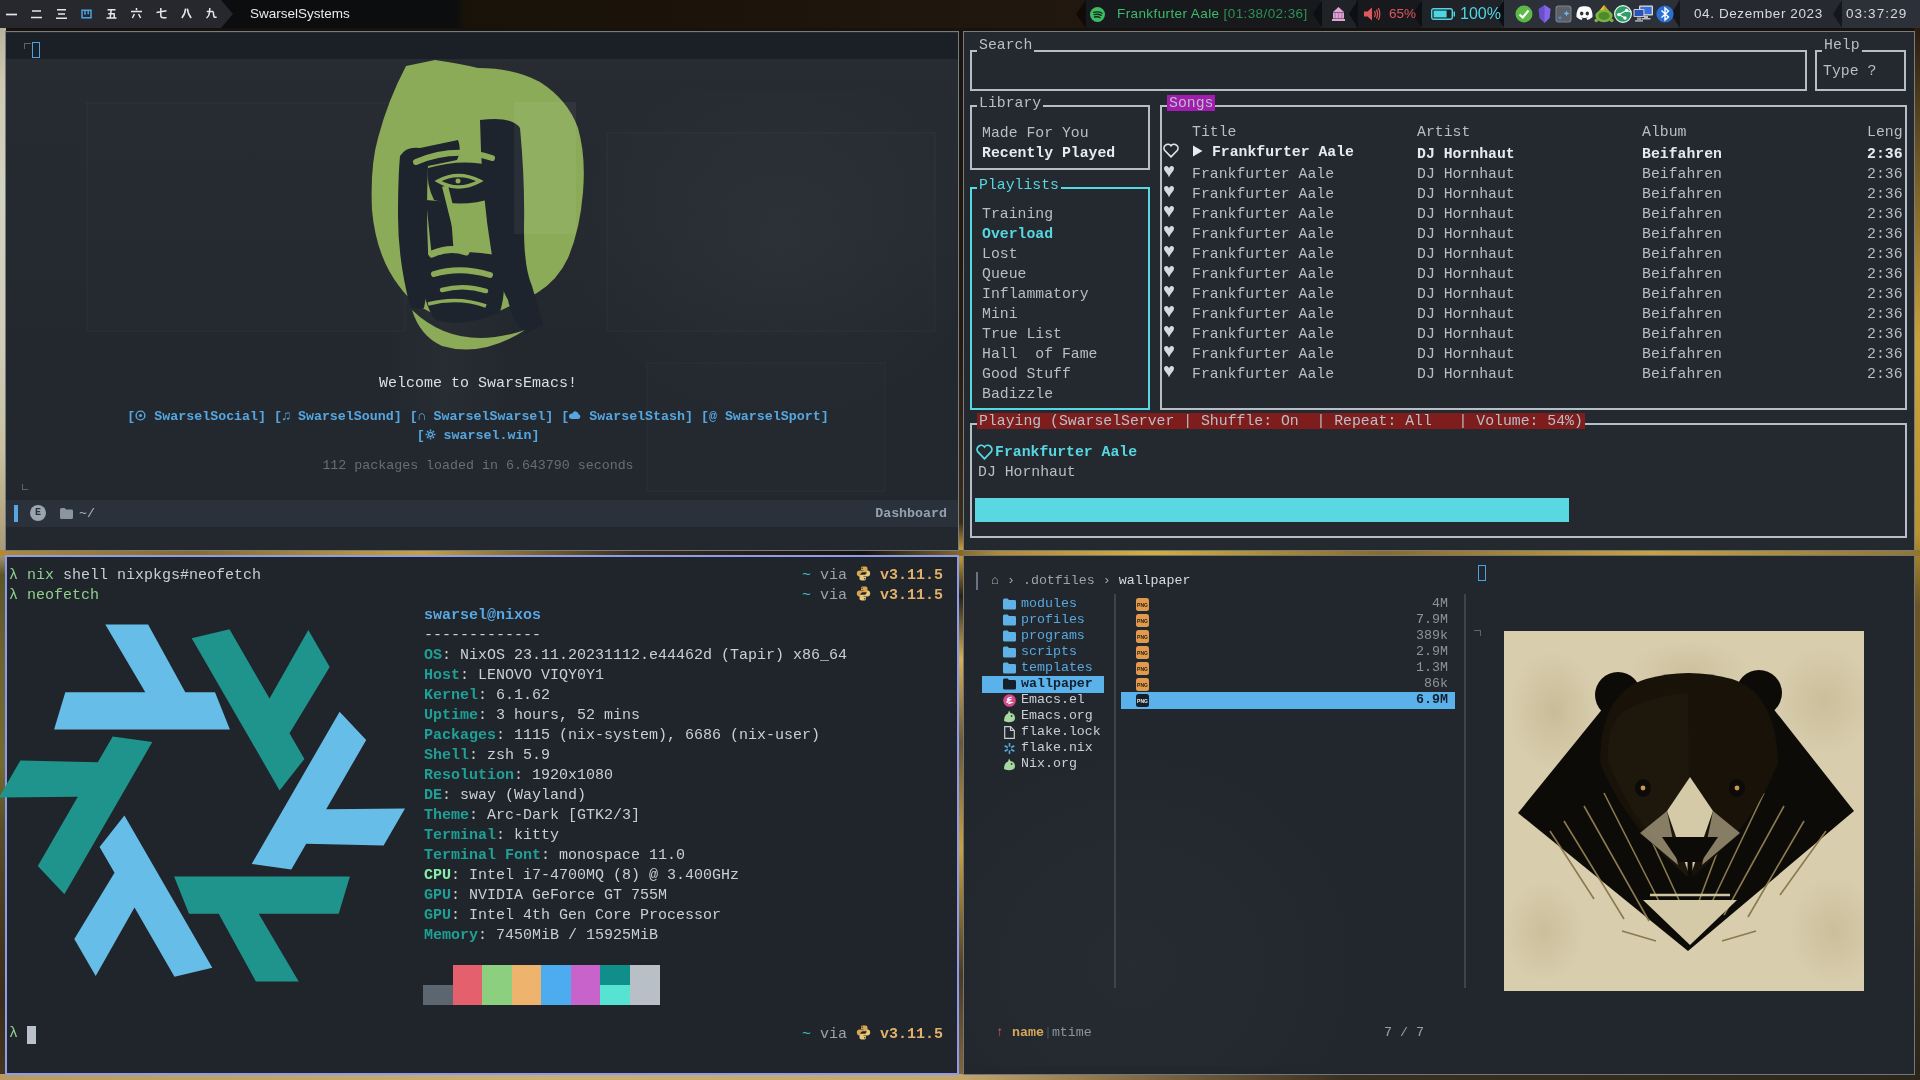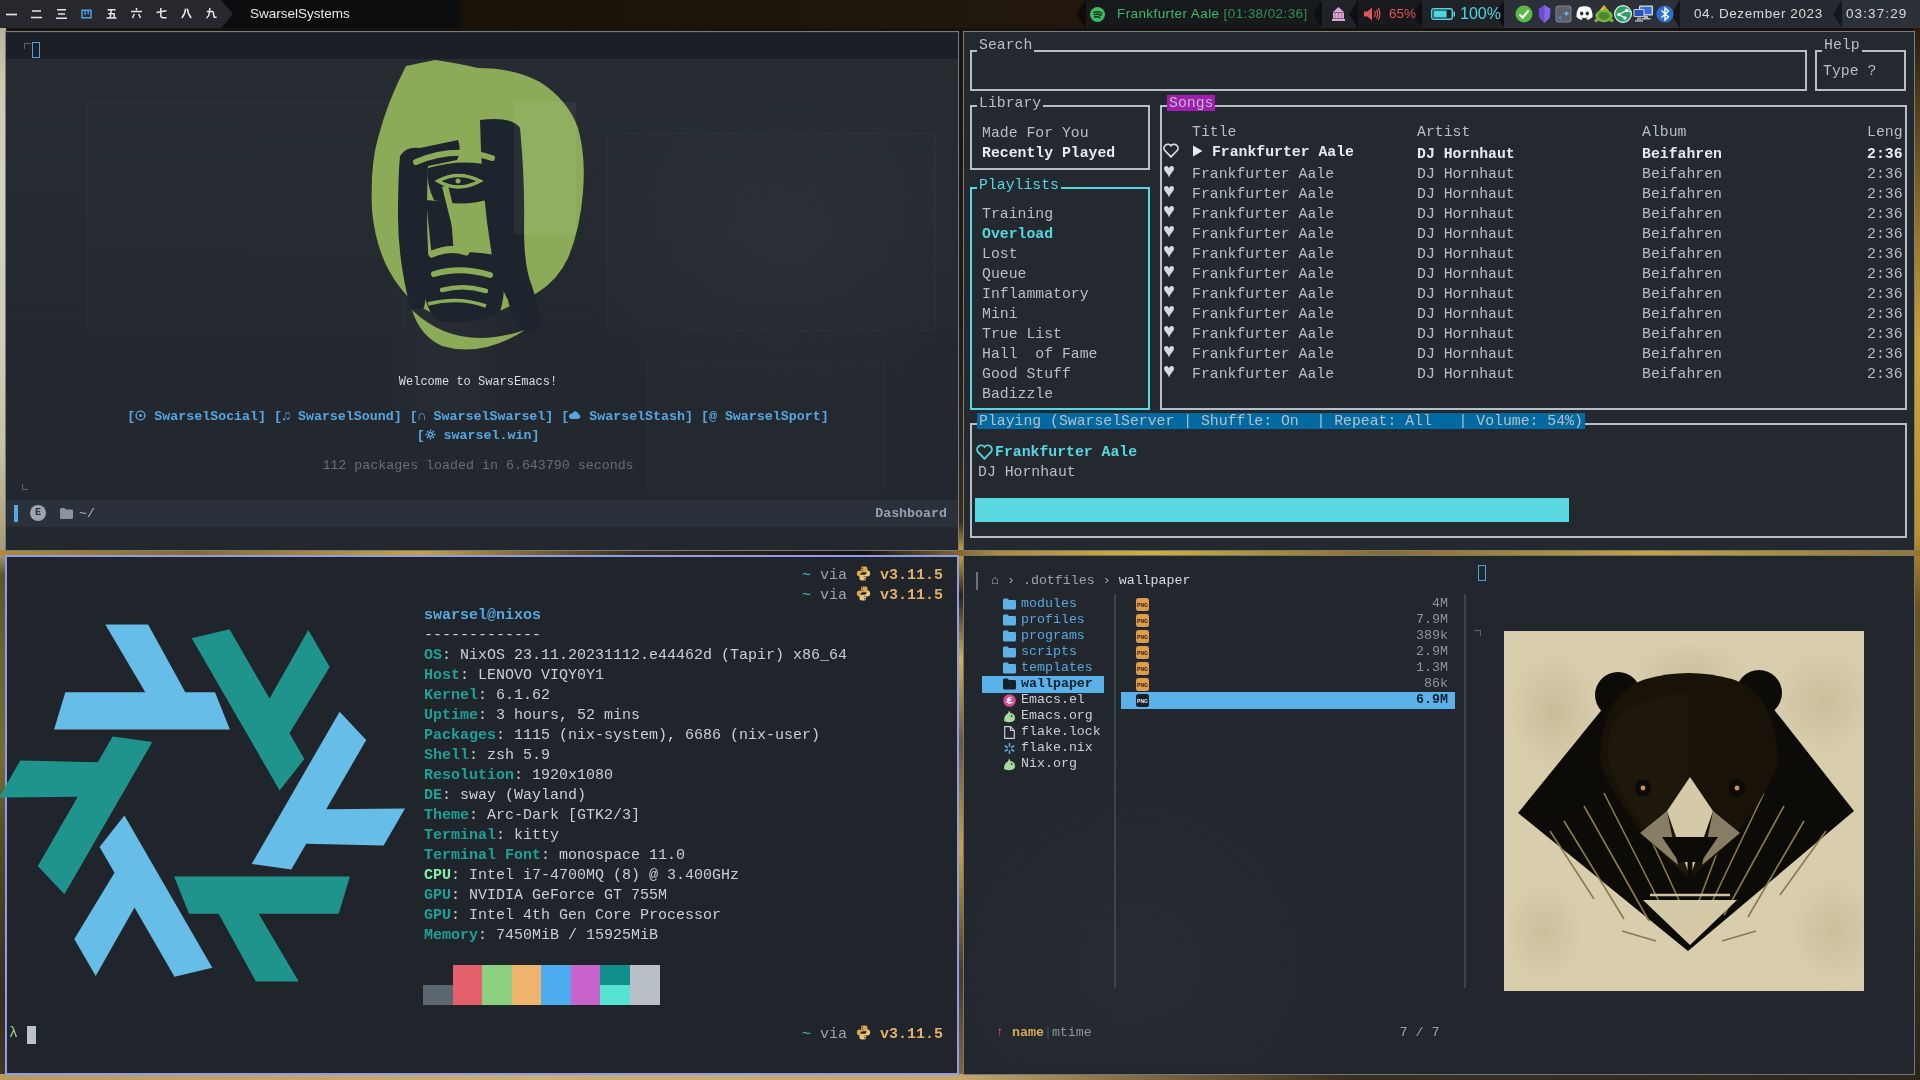--- a/index.html
+++ b/index.html
@@ -196,21 +196,21 @@
 <path d="M76,121 Q96,110 118,121 Q96,133 76,121 Z" fill="#1d242d" stroke="#8cab58" stroke-width="3.4"></path>
 <circle cx="96" cy="121" r="2.5" fill="#8cab58"></circle>
 <path d="M83,126 L97,182" stroke="#8cab58" stroke-width="6" fill="none"></path>
 <path d="M70,194 Q88,186 104,192" stroke="#8cab58" stroke-width="7" fill="none" stroke-linecap="round"></path>
 <path d="M72,214 Q98,206 128,215" stroke="#8cab58" stroke-width="6" fill="none" stroke-linecap="round"></path>
 <path d="M80,230 Q102,224 124,231" stroke="#8cab58" stroke-width="4.5" fill="none" stroke-linecap="round"></path>
 <path d="M66,244 Q96,236 124,246" stroke="#8cab58" stroke-width="3.5" fill="none"></path>
 <path fill="#8cab58" d="M50,250 Q95,293 163,270 Q120,298 80,286 Q58,276 50,250 Z"></path>
 <rect x="152" y="42" width="62" height="132" fill="rgba(255,255,255,0.05)"></rect>
 </svg>
-<div class="abs mono" style="left:0;top:343px;width:944px;text-align:center;font-size:12px;color:#d9dfe4">Welcome to SwarsEmacs!</div>
+<div class="abs mono" style="left:0;top:343px;width:944px;text-align:center;font-size:15px;color:#d9dfe4">Welcome to SwarsEmacs!</div>
 <div class="abs mono b" style="left:0;top:396px;width:944px;text-align:center;font-size:13.3px;color:#56a7e0;white-space:pre">[<svg width="11" height="11" viewBox="0 0 11 11" style="vertical-align:-1px">
         <circle cx="5.5" cy="5.5" r="2" fill="none" stroke="#56a7e0" stroke-width="1.3"></circle>
         <g stroke="#56a7e0" stroke-width="1.5">
           <path d="M5.5,0.5 V2.5 M5.5,8.5 V10.5 M0.5,5.5 H2.5 M8.5,5.5 H10.5 M2,2 L3.4,3.4 M7.6,7.6 L9,9 M9,2 L7.6,3.4 M3.4,7.6 L2,9"></path>
         </g>
       </svg> swarsel.win]</div>
 <div class="abs mono b" style="left:0;top:377px;width:944px;text-align:center;font-size:13.3px;color:#56a7e0;white-space:pre">[<svg width="11" height="11" viewBox="0 0 11 11" style="vertical-align:-1px">
         <circle cx="5.5" cy="5.5" r="4.4" fill="none" stroke="#56a7e0" stroke-width="1.4"></circle>
         <circle cx="5.5" cy="5.5" r="1.6" fill="#56a7e0"></circle>
       </svg> SwarselSocial] [♫ SwarselSound] [∩ SwarselSwarsel] [<svg width="12" height="11" viewBox="0 0 12 11" style="vertical-align:-1px">
@@ -313,41 +313,43 @@
 2:36
 2:36
 2:36
 2:36
 2:36
 2:36
 2:36
 2:36
 2:36</div>
 <div class="abs" style="left:6px;top:391px;width:937px;height:115px;border:2px solid #b6bfc7"></div>
-<div class="abs" style="left:13px;top:381px;background:#0369a1;padding:0 2px;white-space:pre">Playing (SwarselServer | Shuffle: On  | Repeat: All   | Volume: 54%)</div>
+<div class="abs" style="left:13px;top:381px;background:#7f1d1d;padding:0 2px;white-space:pre">Playing (SwarselServer | Shuffle: On  | Repeat: All   | Volume: 54%)</div>
 <svg class="abs" style="left:12px;top:412px" width="17" height="16" viewBox="0 0 15 14">
       <path d="M7.5,13 L1.7,7 A3.6,3.6 0 0 1 7.5,2.6 A3.6,3.6 0 0 1 13.3,7 Z" fill="none" stroke="#56d7e2" stroke-width="1.6"></path>
     </svg>
 <div class="abs b" style="left:31px;top:412px;color:#56d7e2">Frankfurter Aale</div>
 <div class="abs" style="left:14px;top:432px">DJ Hornhaut</div>
 <div class="abs" style="left:11px;top:466px;width:594px;height:24px;background:#59d8e2"></div>
 </div>
 <div class="win" id="w3" style="font-size:15px;color:#c8cfd5">
 <div class="abs" style="left:-7px;top:-557px;width:420px;height:1010px;overflow:hidden">
       <svg style="position:absolute;left:0;top:0" width="420" height="1010" viewBox="0 0 420 1010">
         <g>
           <polygon points="105.3,624.4 148.1,624.4 185.3,692.3 215.0,692.3 229.9,729.5 54.1,729.5 65.3,692.3 145.3,692.3" fill="#66bee8"></polygon>
           <polygon points="308.3,630.0 329.7,667.0 289.5,733.2 304.4,758.9 279.6,790.4 191.7,638.2 229.5,629.3 269.5,698.5" fill="#1f948c"></polygon>
           <polygon points="405.0,808.5 383.6,845.6 306.2,843.8 291.3,869.6 251.7,863.9 339.6,711.7 366.2,739.9 326.2,809.2" fill="#66bee8"></polygon>
           <polygon points="298.7,981.6 255.9,981.6 218.7,913.7 189.0,913.7 174.1,876.5 349.9,876.5 338.7,913.7 258.7,913.7" fill="#1f948c"></polygon>
           <polygon points="95.7,976.0 74.3,939.0 114.5,872.8 99.6,847.1 124.4,815.6 212.3,967.8 174.5,976.7 134.5,907.5" fill="#66bee8"></polygon>
           <polygon points="-1.0,797.5 20.4,760.4 97.8,762.2 112.7,736.4 152.3,742.1 64.4,894.3 37.8,866.1 77.8,796.8" fill="#1f948c"></polygon>
         </g>
       </svg>
     </div>
+<div class="abs" style="left:2px;top:9px;white-space:pre;line-height:20px"><span style="color:#8fd08d">λ</span> <span style="color:#8fd08d">nix</span> shell nixpkgs#neofetch
+<span style="color:#8fd08d">λ</span> <span style="color:#8fd08d">neofetch</span></div>
 <div class="abs" style="left:795px;top:9px;white-space:pre;line-height:20px"><span style="color:#3fc2cc">~</span> <span style="color:#9aa3ab">via</span> <svg width="15" height="15" viewBox="0 0 15 15" style="vertical-align:-2px">
         <path d="M7.3,0.5 C4.8,0.5 5,1.6 5,2.2 V3.9 H7.5 V4.5 H3.4 C2,4.5 0.8,5.3 0.8,7.4 C0.8,9.5 2,10.4 3.1,10.4 H4.5 V8.6 C4.5,7.3 5.6,6.2 6.9,6.2 H9.6 C10.6,6.2 11.5,5.3 11.5,4.2 V2.2 C11.5,1 10.4,0.5 9.3,0.5 Z M6.2,1.6 A0.7,0.7 0 1 1 6.2,3 A0.7,0.7 0 0 1 6.2,1.6" fill="#d8a64e"></path>
         <path d="M7.7,14.5 C10.2,14.5 10,13.4 10,12.8 V11.1 H7.5 V10.5 H11.6 C13,10.5 14.2,9.7 14.2,7.6 C14.2,5.5 13,4.6 11.9,4.6 H10.5 V6.4 C10.5,7.7 9.4,8.8 8.1,8.8 H5.4 C4.4,8.8 3.5,9.7 3.5,10.8 V12.8 C3.5,14 4.6,14.5 5.7,14.5 Z M8.8,13.4 A0.7,0.7 0 1 1 8.8,12 A0.7,0.7 0 0 1 8.8,13.4" fill="#e8c87a"></path>
       </svg> <span class="b" style="color:#e0b06a">v3.11.5</span>
 <span style="color:#3fc2cc">~</span> <span style="color:#9aa3ab">via</span> <svg width="15" height="15" viewBox="0 0 15 15" style="vertical-align:-2px">
         <path d="M7.3,0.5 C4.8,0.5 5,1.6 5,2.2 V3.9 H7.5 V4.5 H3.4 C2,4.5 0.8,5.3 0.8,7.4 C0.8,9.5 2,10.4 3.1,10.4 H4.5 V8.6 C4.5,7.3 5.6,6.2 6.9,6.2 H9.6 C10.6,6.2 11.5,5.3 11.5,4.2 V2.2 C11.5,1 10.4,0.5 9.3,0.5 Z M6.2,1.6 A0.7,0.7 0 1 1 6.2,3 A0.7,0.7 0 0 1 6.2,1.6" fill="#d8a64e"></path>
         <path d="M7.7,14.5 C10.2,14.5 10,13.4 10,12.8 V11.1 H7.5 V10.5 H11.6 C13,10.5 14.2,9.7 14.2,7.6 C14.2,5.5 13,4.6 11.9,4.6 H10.5 V6.4 C10.5,7.7 9.4,8.8 8.1,8.8 H5.4 C4.4,8.8 3.5,9.7 3.5,10.8 V12.8 C3.5,14 4.6,14.5 5.7,14.5 Z M8.8,13.4 A0.7,0.7 0 1 1 8.8,12 A0.7,0.7 0 0 1 8.8,13.4" fill="#e8c87a"></path>
       </svg> <span class="b" style="color:#e0b06a">v3.11.5</span></div>
 <div class="abs" style="left:417px;top:49px;white-space:pre;line-height:20px"><span class="b" style="color:#58a8e2">swarsel@nixos</span>
 -------------
@@ -511,13 +513,13 @@
 <ellipse cx="139" cy="157" rx="8" ry="9" fill="#0d0b08"></ellipse>
 <ellipse cx="233" cy="157" rx="8" ry="9" fill="#0d0b08"></ellipse>
 <circle cx="139" cy="157" r="2.4" fill="#c89a50"></circle>
 <circle cx="233" cy="157" r="2.4" fill="#c89a50"></circle>
 <path d="M158,206 H214 L197,231 H175 Z" fill="#0d0b08"></path>
 <path d="M186,231 V250" stroke="#0d0b08" stroke-width="5"></path>
 <polygon points="139,269 233,269 186,314" fill="#d5caa8"></polygon>
 <path d="M146,264 H226" stroke="#cfc4a0" stroke-width="2.5"></path>
 </svg>
 <div class="abs" style="left:32px;top:469px;white-space:pre"><span style="color:#e0565e">↑</span> <span class="b" style="color:#d8a657">name</span><span style="color:#4a525a">|</span><span style="color:#8b949c">mtime</span></div>
-<div class="abs" style="left:420px;top:469px;width:71px;text-align:center;color:#8fa0ac;white-space:pre">7 / 7</div>
+<div class="abs" style="left:420px;top:469px;width:71px;text-align:left;color:#8fa0ac;white-space:pre">7 / 7</div>
 </div>
 </body></html>

